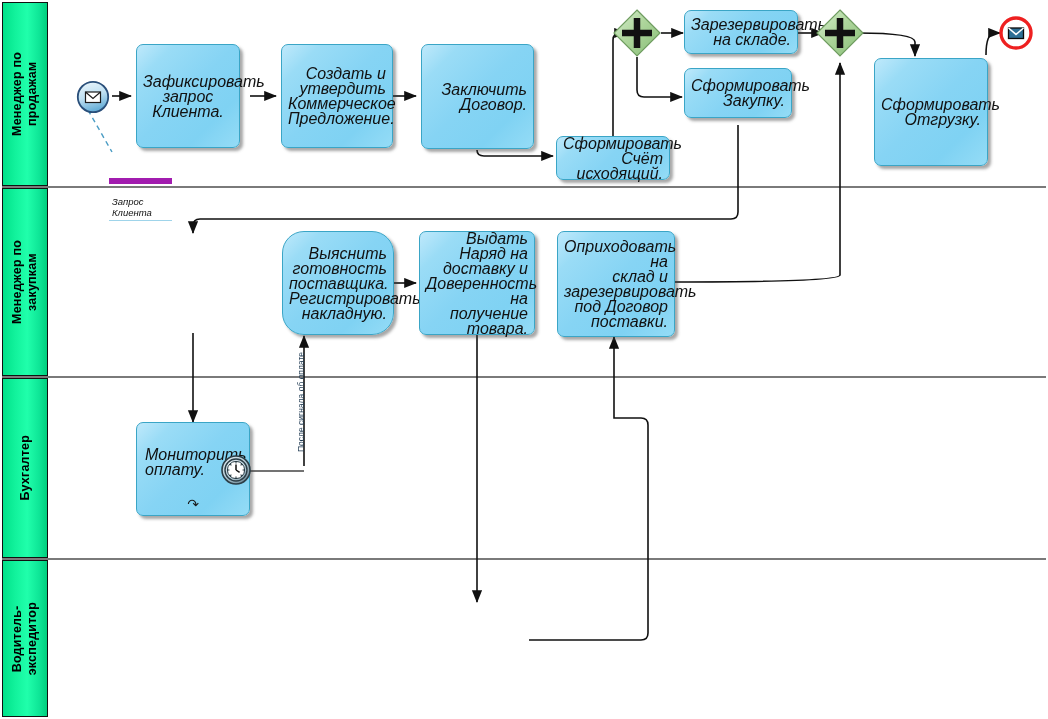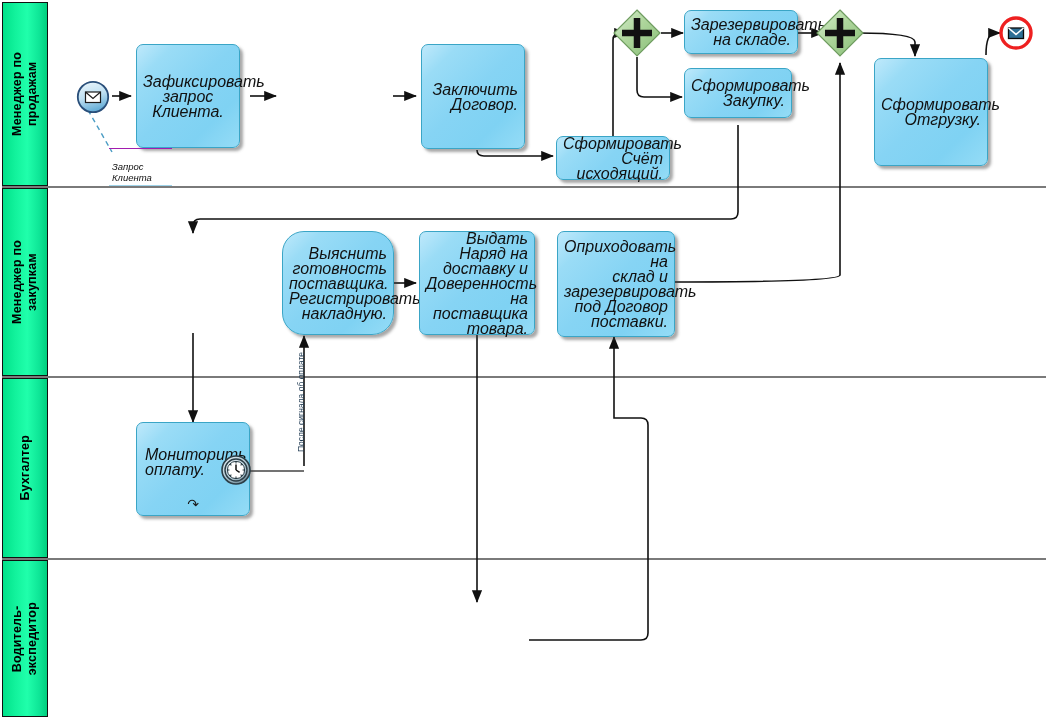--- a/index.html
+++ b/index.html
@@ -71,26 +71,27 @@
   
   .event{position:absolute;}
   
   svg.layer{
     position:absolute;left:0;top:0;width:1048px;height:719px;
     pointer-events:none;
   }
   
   .dataobj{
     position:absolute;
-    border-top:1px solid #a21caf;
+    border-top:6px solid #a21caf;
     border-bottom:1px solid #9fd4ea;
     padding:1px 2px 2px 3px;
     font-size:9.5px;font-style:italic;line-height:11px;color:#111;
     white-space:pre-line;
     background:transparent;
+    margin-top:30px;
   }
   
   .vlabel{
     position:absolute;
     writing-mode:vertical-rl;
     transform:rotate(180deg);
     font-size:8.5px;color:#1f3a52;
     white-space:nowrap;
   }
 </style>
@@ -183,22 +184,28 @@
     <g fill="none" stroke="#4a9cc4" stroke-width="1.4" stroke-dasharray="5,4">
       <path d="M88,110 L112,152"></path>
     </g>
   </svg>
 
   <div class="task" style="left:136px;top:44px;width:104px;height:104px;">
     <span class="task-label">Зафиксировать
 запрос Клиента.</span>
   </div>
 
-
-  <div class="task" style="left:421px;top:44px;width:104px;height:105px;">
+  <div class="task" style="left:281px;top:44px;width:112px;height:104px;">
+    <span class="task-label tr">Создать и
+утвердить
+Коммерческое
+Предложение.</span>
+  </div>
+
+  <div class="task" style="left:421px;top:44px;width:113px;height:105px;">
     <span class="task-label tr">Заключить
 Договор.</span>
   </div>
 
   <div class="task" style="left:556px;top:136px;width:114px;height:44px;">
     <span class="task-label tr">Сформировать
 Счёт исходящий.</span>
   </div>
 
   <div class="task" style="left:684px;top:10px;width:114px;height:44px;">
@@ -222,21 +229,21 @@
 готовность
 поставщика.
 Регистрировать
 накладную.</span>
   </div>
 
   <div class="task" style="left:419px;top:231px;width:116px;height:104px;">
     <span class="task-label tr">Выдать Наряд на
 доставку и
 Доверенность на
-поставщика
+получение
 товара.</span>
   </div>
 
   <div class="task" style="left:136px;top:422px;width:114px;height:94px;">
     <span class="task-label" style="text-align:left;padding-left:4px;margin-bottom:14px;">Мониторить
 оплату.</span>
     <span class="loop-marker">↷</span>
   </div>
 
   <div class="task" style="left:557px;top:231px;width:118px;height:106px;">

